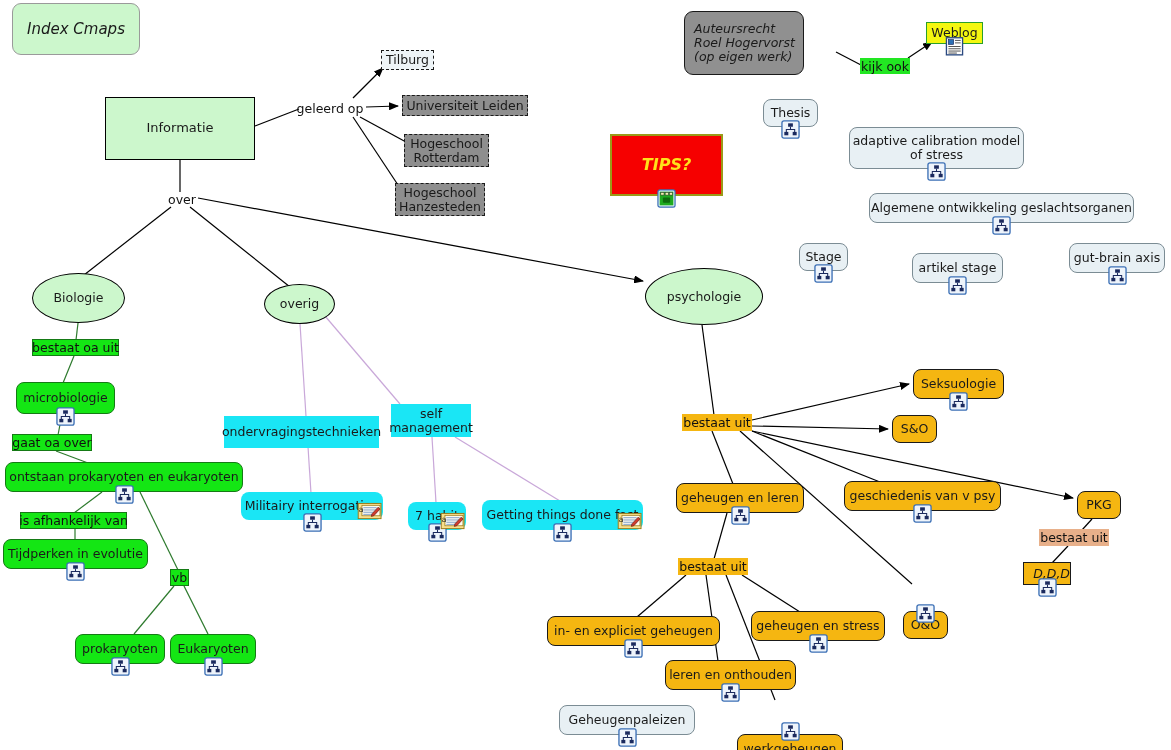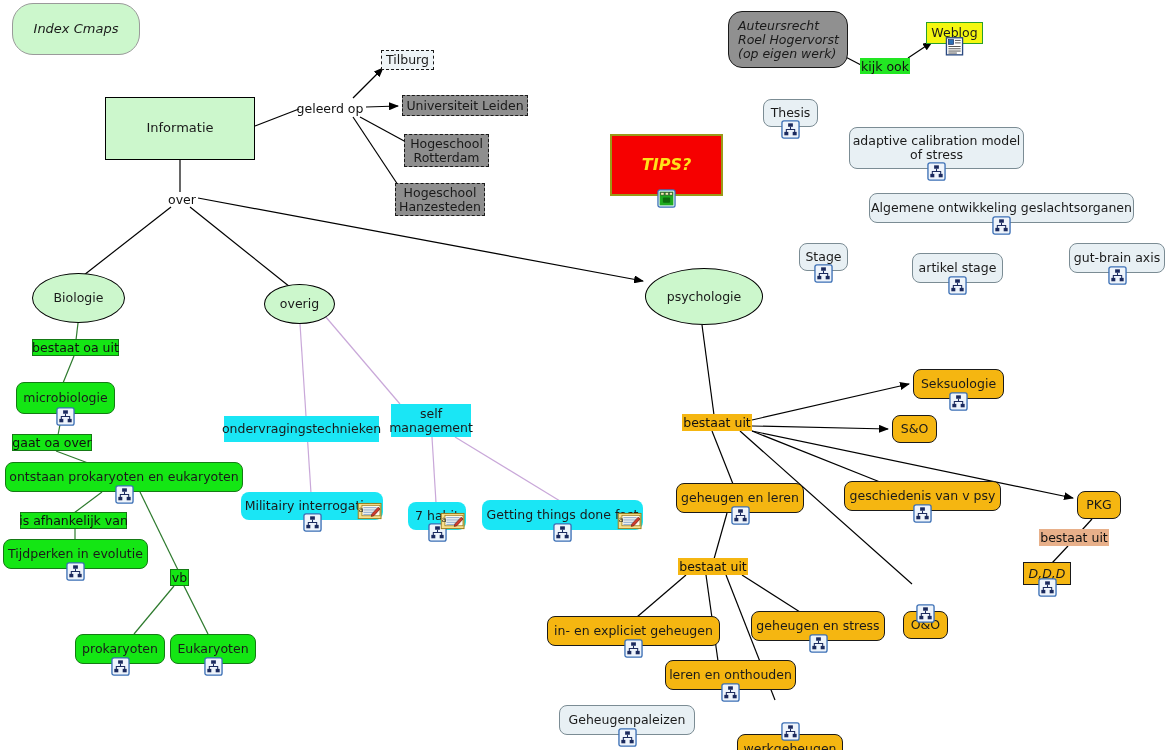--- a/index.html
+++ b/index.html
@@ -6,36 +6,36 @@
   html,body{margin:0;padding:0;background:#ffffff;}
   body{font-family:"DejaVu Sans","Liberation Sans",sans-serif;}
   #canvas{position:relative;width:1171px;height:750px;background:#ffffff;overflow:hidden;}
   svg.edges{position:absolute;left:0;top:0;width:1171px;height:750px;pointer-events:none;}
 
   .node{position:absolute;box-sizing:border-box;display:flex;align-items:center;justify-content:center;
         text-align:center;color:#1a1a1a;line-height:1.12;white-space:pre-line;}
 
   
   .n-greenbox{background:#ccf7cc;border:1.3px solid #000;border-radius:0;font-size:13px;}
-  .n-title{background:#ccf7cc;border:1.3px solid #9a9a9a;border-radius:21px;font-size:13px;font-style:italic;}
+  .n-title{background:#ccf7cc;border:1.3px solid #9a9a9a;border-radius:9px;font-size:15px;font-style:italic;}
   .n-ellipse{background:#ccf7cc;border:1.3px solid #000;border-radius:50%;font-size:12.5px;}
   .n-grey{background:#8e8e8e;border:1.5px dashed #1a1a1a;border-radius:0;font-size:12.5px;}
   .n-greylite{background:#eef4f7;border:1.5px dashed #1a1a1a;border-radius:0;font-size:12.5px;}
   .n-author{background:#909090;border:1.6px solid #1a1a1a;border-radius:9px;font-size:12.5px;
             font-style:italic;justify-content:flex-start;text-align:left;padding-left:9px;}
   .n-tips{background:#f60000;border:2px solid #9a9a18;border-radius:0;font-size:16px;font-weight:bold;
           font-style:italic;color:#ffe11a;}
   .n-weblog{background:#f4f710;border:1.6px solid #2aa02a;border-radius:0;font-size:12.5px;}
   .n-weblog span{text-align:center;}
   .n-lite{background:#e8f0f4;border:1.2px solid #7b8c94;border-radius:8px;font-size:12.5px;}
   .n-bgreen{background:#14e614;border:1.2px solid #157a15;border-radius:8px;font-size:12.5px;}
   .n-cyan{background:#1ae6f5;border:0;border-radius:8px;font-size:12.5px;}
   .n-cyanflat{background:#1ae6f5;border:0;border-radius:0;font-size:12.5px;}
   .n-orange{background:#f5b611;border:1.2px solid #1a1a1a;border-radius:8px;font-size:12.5px;}
-  .n-orangeflat{background:#f5b611;border:1.2px solid #1a1a1a;border-radius:0;font-size:12.5px;font-style:italic;}
+  .n-orangeflat{background:#f5b611;border:1.2px solid #1a1a1a;border-radius:0;font-size:12.5px;font-style:italic;justify-content:flex-end;}
 
   
   .lbl{position:absolute;box-sizing:border-box;display:flex;align-items:center;justify-content:center;
        font-size:12.5px;color:#111;white-space:nowrap;}
   .l-plain{background:transparent;border:0;}
   .l-green{background:#14e614;border:1px solid #157a15;}
   .l-orange{background:#f5b611;border:0;}
   .l-salmon{background:#e8b08a;border:0;}
   .l-kijk{background:#22e622;border:0;}
 
@@ -96,21 +96,21 @@
   </svg>
   <div id="node-layer">
       <div class="node n-title" style="left: 12px; top: 3px; width: 128px; height: 52px;"><span>Index Cmaps</span></div>
       <div class="node n-greenbox" style="left: 105px; top: 97px; width: 150px; height: 63px;"><span>Informatie</span></div>
       <div class="node n-greylite" style="left: 381px; top: 50px; width: 53px; height: 20px;"><span>Tilburg</span></div>
       <div class="node n-grey" style="left: 402px; top: 95px; width: 126px; height: 21px;"><span>Universiteit Leiden</span></div>
       <div class="node n-grey" style="left: 404px; top: 134px; width: 85px; height: 33px;"><span>Hogeschool
 Rotterdam</span></div>
       <div class="node n-grey" style="left: 395px; top: 183px; width: 90px; height: 33px;"><span>Hogeschool
 Hanzesteden</span></div>
-      <div class="node n-author" style="left: 728px; top: 11px; width: 120px; height: 57px; border-radius: 14px;"><span>Auteursrecht
+      <div class="node n-author" style="left: 684px; top: 11px; width: 120px; height: 64px;"><span>Auteursrecht
 Roel Hogervorst
 (op eigen werk)</span></div>
       <div class="node n-weblog" style="left: 926px; top: 22px; width: 57px; height: 22px;"><span>Weblog</span></div>
       <div class="ic" style="left: 945px; top: 37px;">
         <svg viewBox="0 0 20 20" xmlns="http://www.w3.org/2000/svg">
           <rect x="1.5" y="0.8" width="17" height="18" fill="#ffffff" stroke="#2b4a80" stroke-width="1.4"></rect>
           <rect x="3.6" y="2.8" width="5.5" height="5" fill="#2b6fb5" stroke="#1b2a5e" stroke-width="0.7"></rect>
           <path d="M10.5,3.6 H16.5 M10.5,6.2 H16.5 M3.6,10 H16.5 M3.6,12.4 H16.5 M3.6,14.8 H16.5 M3.6,16.9 H12.5" stroke="#3a3a3a" stroke-width="0.9"></path>
         </svg>
       </div>
@@ -232,21 +232,21 @@
       <div class="node n-bgreen" style="left: 170px; top: 634px; width: 86px; height: 30px;"><span>Eukaryoten</span></div>
       <div class="ic" style="left: 203.5px; top: 657px;">
         <svg viewBox="0 0 20 20" xmlns="http://www.w3.org/2000/svg">
           <rect x="1" y="1" width="18" height="18" rx="2" fill="#eef4fb" stroke="#3b6fb5" stroke-width="1.4"></rect>
           <rect x="7.5" y="3.5" width="5" height="3.6" fill="#1b2a5e"></rect>
           <rect x="3.5" y="12.5" width="4.2" height="3.6" fill="#1b2a5e"></rect>
           <rect x="12.3" y="12.5" width="4.2" height="3.6" fill="#1b2a5e"></rect>
           <path d="M10,7.1 L10,10 M5.6,12.5 L5.6,10 L14.4,10 L14.4,12.5" stroke="#1b2a5e" stroke-width="1.1" fill="none"></path>
         </svg>
       </div>
-      <div class="node n-cyanflat" style="left: 224px; top: 416px; width: 155px; height: 26px;"><span>ondervragingstechnieken</span></div>
+      <div class="node n-cyanflat" style="left: 224px; top: 416px; width: 155px; height: 32px;"><span>ondervragingstechnieken</span></div>
       <div class="node n-cyanflat" style="left: 391px; top: 404px; width: 80px; height: 33px;"><span>self
 management</span></div>
       <div class="node n-cyan" style="left: 241px; top: 492px; width: 142px; height: 28px;"><span>Militairy interrogation</span></div>
       <div class="ic" style="left: 302.5px; top: 513px;">
         <svg viewBox="0 0 20 20" xmlns="http://www.w3.org/2000/svg">
           <rect x="1" y="1" width="18" height="18" rx="2" fill="#eef4fb" stroke="#3b6fb5" stroke-width="1.4"></rect>
           <rect x="7.5" y="3.5" width="5" height="3.6" fill="#1b2a5e"></rect>
           <rect x="3.5" y="12.5" width="4.2" height="3.6" fill="#1b2a5e"></rect>
           <rect x="12.3" y="12.5" width="4.2" height="3.6" fill="#1b2a5e"></rect>
           <path d="M10,7.1 L10,10 M5.6,12.5 L5.6,10 L14.4,10 L14.4,12.5" stroke="#1b2a5e" stroke-width="1.1" fill="none"></path>

